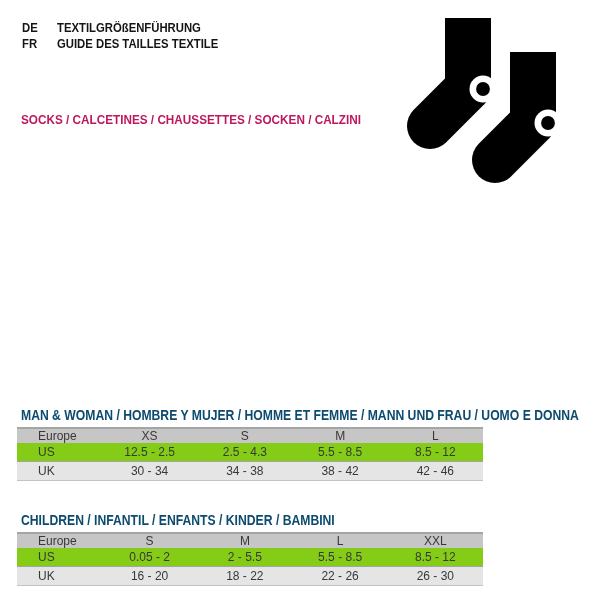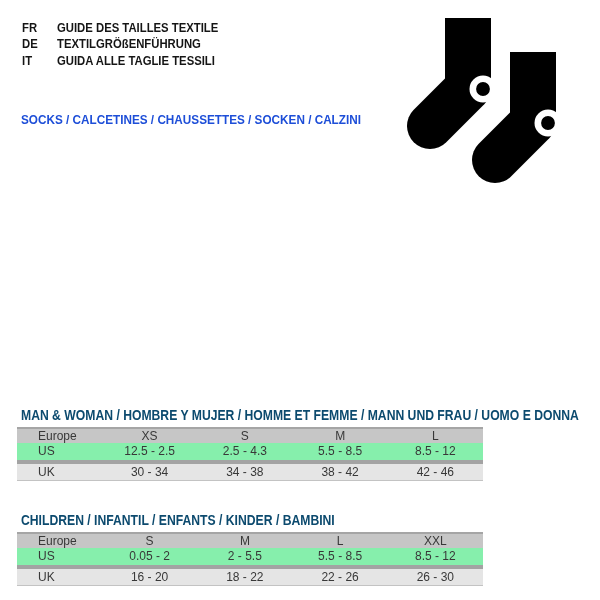--- a/index.html
+++ b/index.html
@@ -20,21 +20,21 @@
   .lang-row { display: flex; height: 16.6px; align-items: center; }
   .lang-code, .lang-label {
     font-weight: bold; font-size: 13px; color: #151515;
     transform: scaleX(0.87); transform-origin: 0 50%; white-space: nowrap;
   }
   .lang-code { flex: 0 0 35px; }
 
   
   .category-line {
     position: absolute; top: 112px; left: 21px;
-    font-weight: bold; font-size: 13.5px; color: #1d4ed8;
+    font-weight: bold; font-size: 13.5px; color: #be185d;
   }
 
   
   .socks-icon { position: absolute; top: 18px; left: 405px; }
 
   
   .tbl-title {
     position: absolute; left: 21px;
     font-weight: bold; font-size: 14px; line-height: 15px; color: #0c4a6e;
   }
@@ -49,44 +49,40 @@
   }
   .size-table.t1 { top: 427px; }
   .size-table.t2 { top: 532px; }
   .size-table thead tr {
     background: #c6c6c6;
     border-top: 2px solid #a5a5a5;
     height: 15px;
   }
   .size-table th { font-weight: normal; }
   .size-table tbody tr { height: 18.5px; }
-  .size-table tbody tr.row-us { background: #86efac; border-bottom: 4px solid #a3a3a3; }
+  .size-table tbody tr.row-us { background: #84cc16; border-bottom: 1px solid #a3a3a3; }
   .size-table tbody tr.row-uk { background: #e5e5e5; border-bottom: 1px solid #c3c3c3; }
   .size-table th, .size-table td { text-align: center; padding: 0; vertical-align: middle; }
   .size-table th:first-child, .size-table td:first-child {
     text-align: left; padding-left: 21px; width: 64px;
   }
 </style>
 </head>
 <body>
 
 <div class="canvas">
 
   <div class="lang-block">
     <div class="lang-row">
-      <span class="lang-code">FR</span>
-      <span class="lang-label">GUIDE DES TAILLES TEXTILE</span>
-    </div>
-    <div class="lang-row">
       <span class="lang-code">DE</span>
       <span class="lang-label">TEXTILGRÖßENFÜHRUNG</span>
     </div>
     <div class="lang-row">
-      <span class="lang-code">IT</span>
-      <span class="lang-label">GUIDA ALLE TAGLIE TESSILI</span>
+      <span class="lang-code">FR</span>
+      <span class="lang-label">GUIDE DES TAILLES TEXTILE</span>
     </div>
   </div>
 
   <div class="category-line">
     <span class="cond">SOCKS / CALCETINES / CHAUSSETTES / SOCKEN / CALZINI</span>
   </div>
 
   <svg class="socks-icon" width="158" height="168" viewBox="0 0 158 168" aria-hidden="true">
     <g>
       <rect x="40" y="0" width="46" height="72" fill="#000000"></rect>

